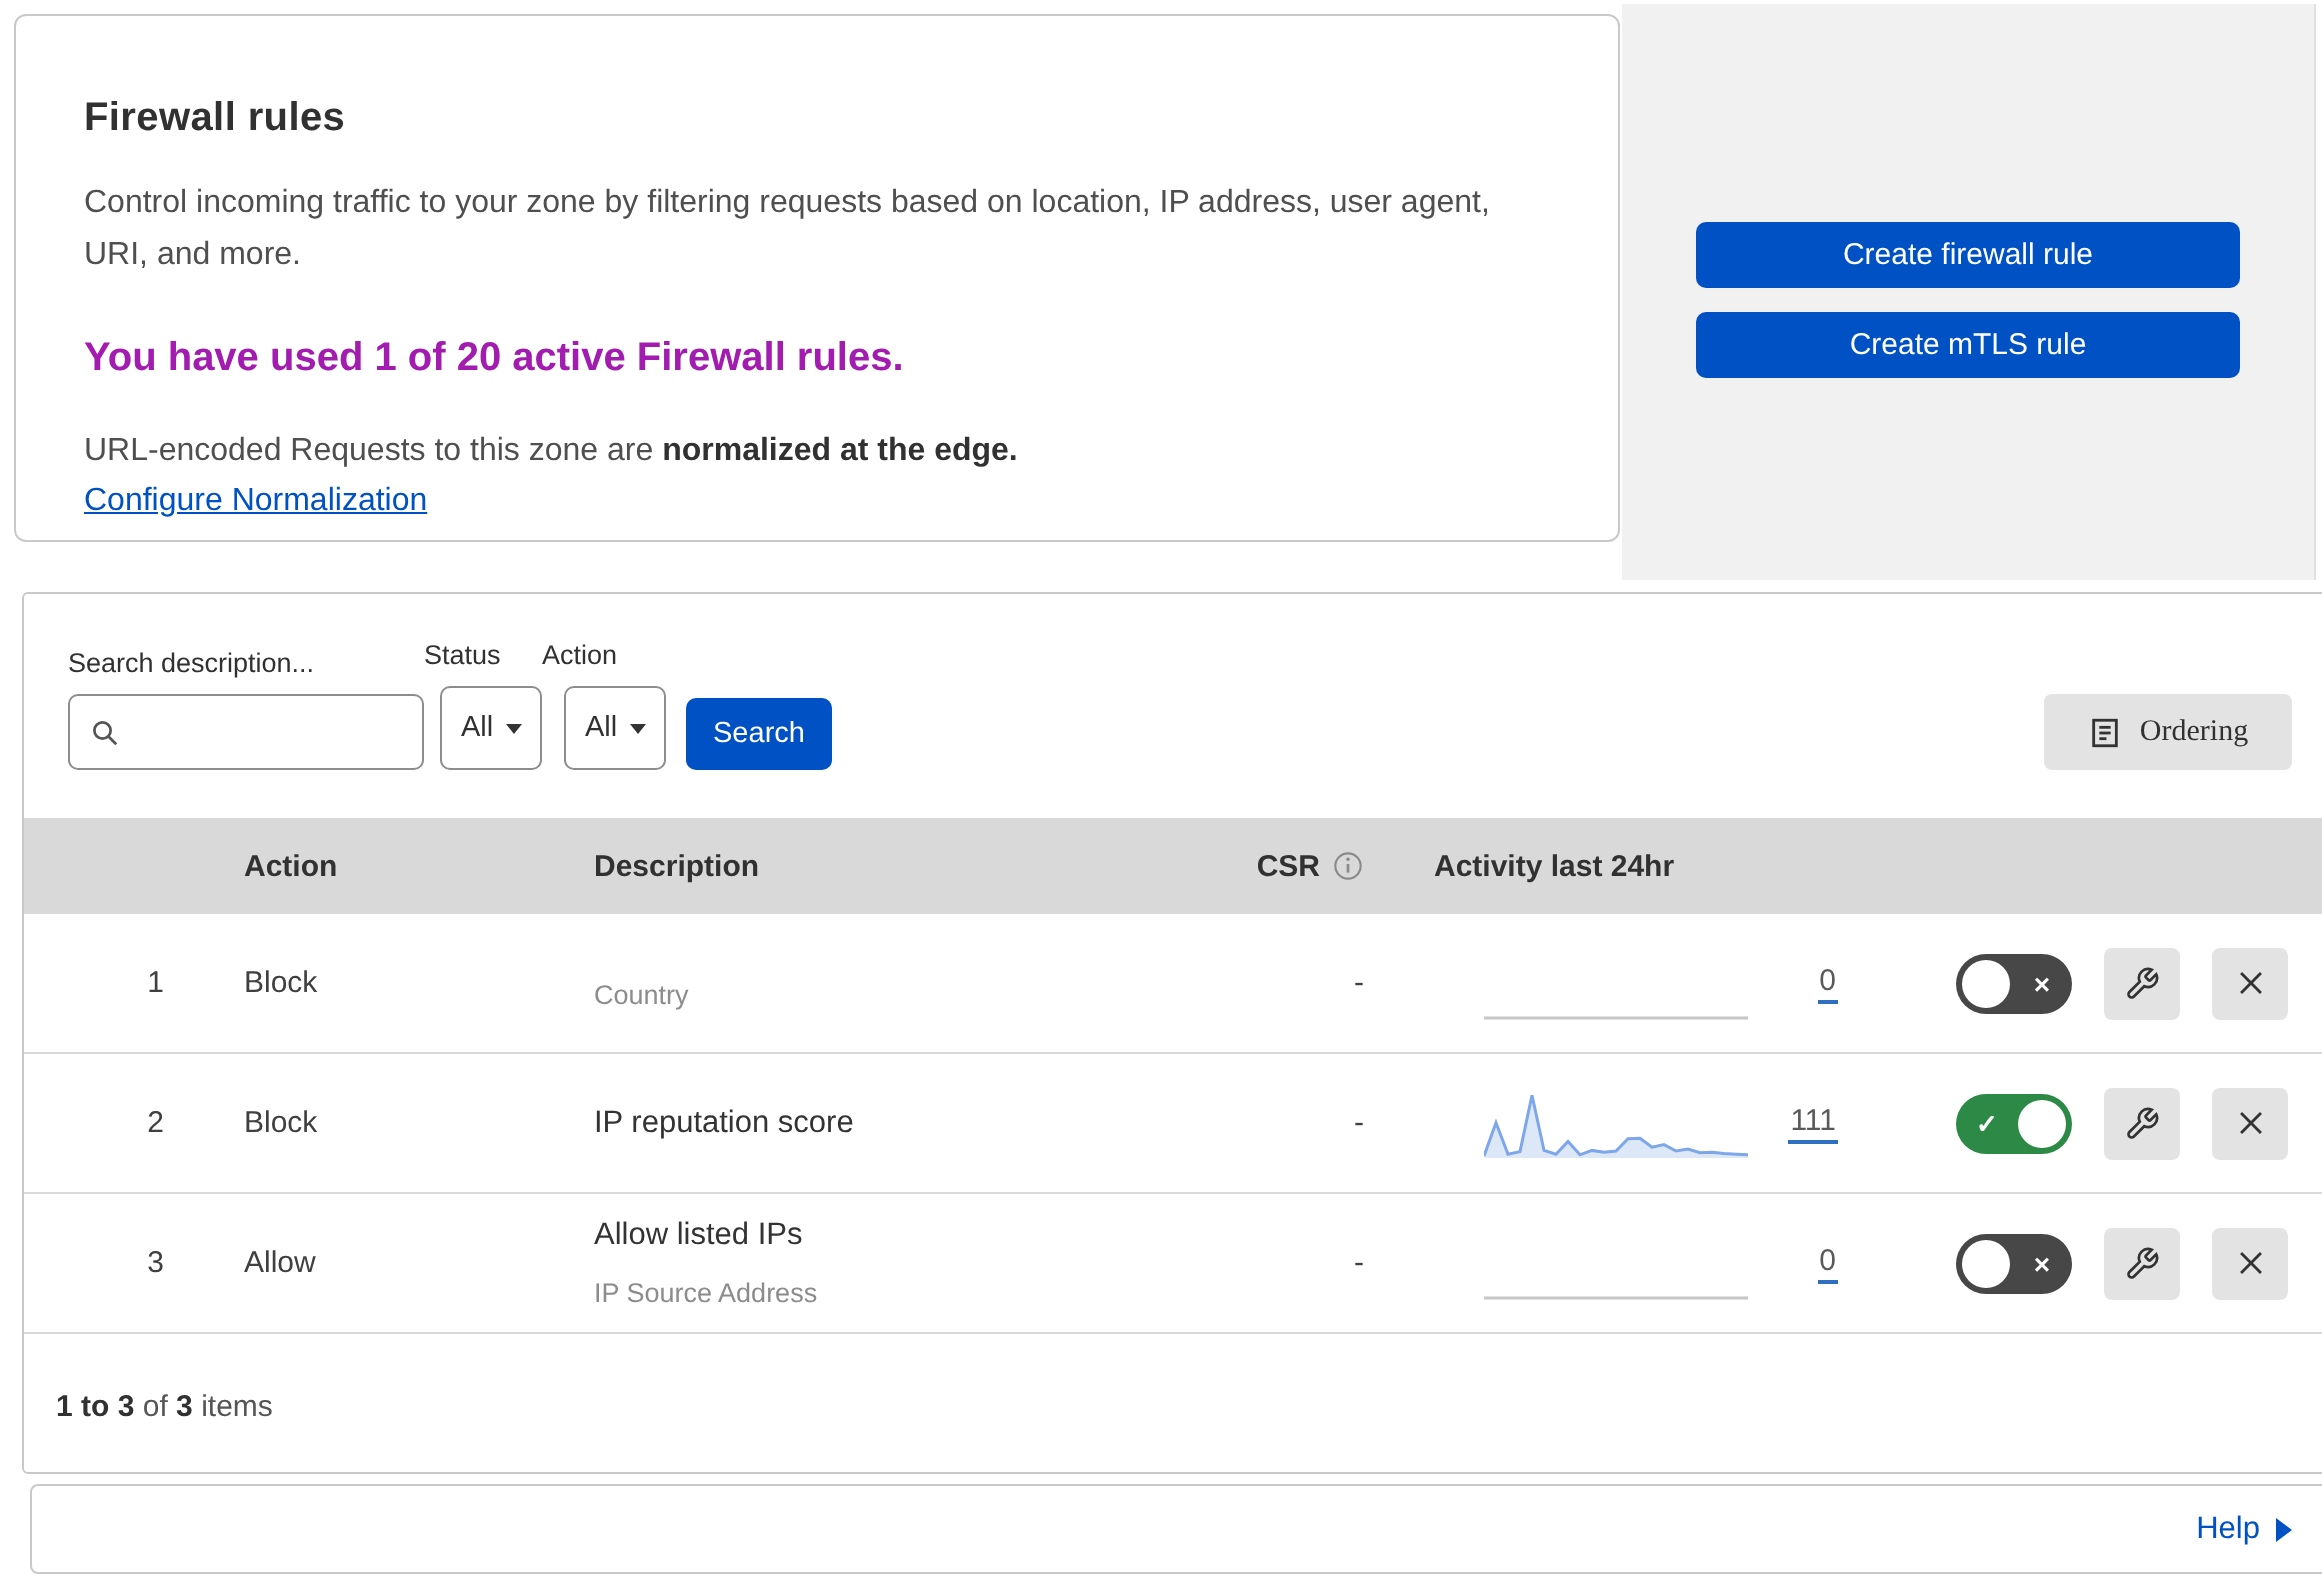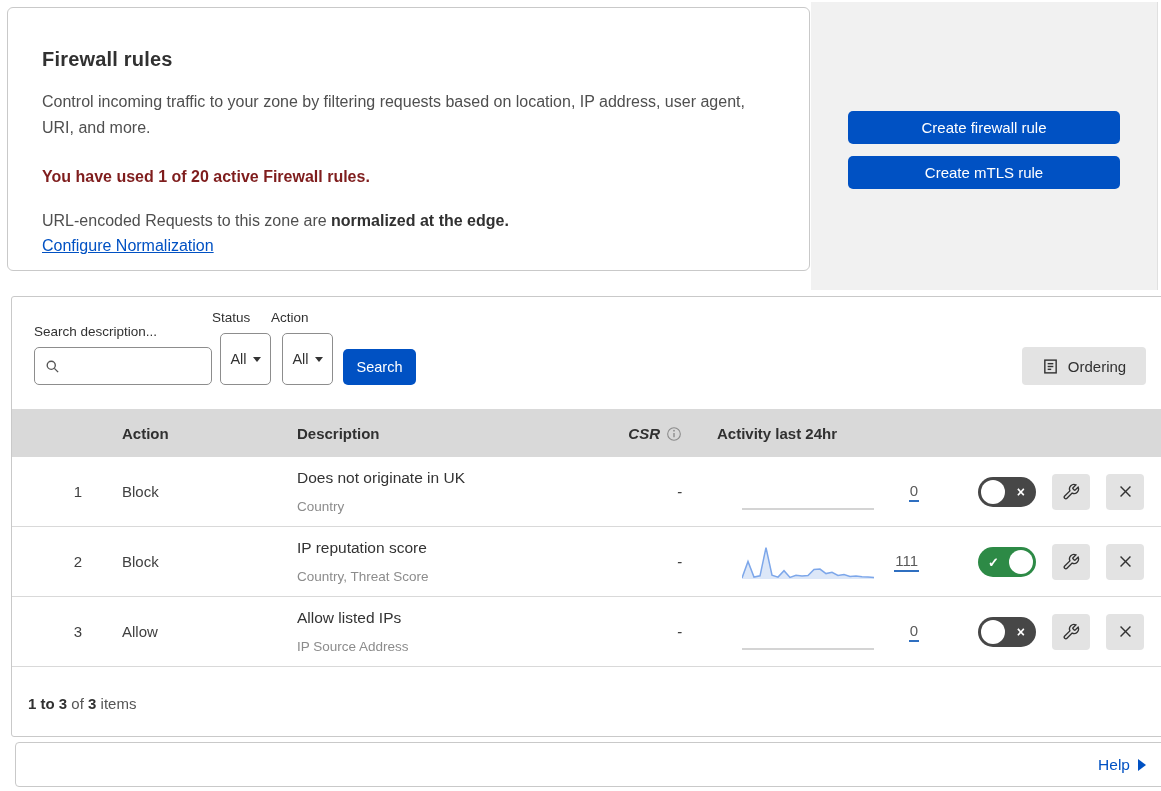--- a/index.html
+++ b/index.html
@@ -6,21 +6,21 @@
   html,body { width:1161px; height:791px; background:#fff; font-family:"Liberation Sans", sans-serif; position:relative; }
 
   
   .header-card{
     position:absolute; left:7px; top:7px; width:803px; height:264px;
     background:#fff; border:1px solid #c9c9c9; border-radius:6px;
     padding:40px 40px 0 34px; z-index:2;
   }
   .header-card h1{ font-size:20px; font-weight:700; color:#313131; margin-bottom:18px; letter-spacing:.2px;}
   .header-card .desc{ font-size:16px; color:#4f4f4f; line-height:1.6; max-width:720px; }
-  .header-card .usage{ font-size:16px; font-weight:700; color:#7f1d1d; margin-top:28px; }
+  .header-card .usage{ font-size:20px; font-weight:700; color:#a21caf; margin-top:28px; }
   .header-card .norm{ font-size:16px; color:#4f4f4f; margin-top:26px; }
   .header-card .norm strong{ color:#313131; }
   .header-card .link{ display:inline-block; margin-top:7px; font-size:16px; color:#0051c3; text-decoration:underline; cursor:pointer; }
 
   
   .side-panel{
     position:absolute; left:811px; top:2px; width:347px; height:288px;
     background:#f1f1f1; border-right:1px solid #e0e0e0;
   }
   .btn-primary{
@@ -38,41 +38,41 @@
 
   
   .filter-bar{ display:flex; align-items:flex-end; padding:16px 20px 24px 22px; height:112px; }
   .fgroup label{ display:block; font-size:13.5px; color:#313131; margin-bottom:8px; }
   .search-box{
     width:178px; height:38px; border:1px solid #8d8d8d; border-radius:5px;
     display:flex; align-items:center; padding:0 10px; background:#fff;
   }
   .search-box input{ border:none; outline:none; width:130px; font-size:14px; font-family:inherit; margin-left:8px; background:transparent;}
   .dropdown{
-    height:52px; border:1px solid #8d8d8d; border-radius:5px; background:#fff;
+    height:42px; border:1px solid #8d8d8d; border-radius:5px; background:#fff;
     display:flex; align-items:center; justify-content:center; padding:0 10px;
     font-size:14.5px; color:#313131; cursor:pointer;
   }
   .dd-status{ width:51px; margin-left:8px; }
   .dd-action{ width:51px; margin-left:11px; }
   .caret{ width:0; height:0; border-left:4px solid transparent; border-right:4px solid transparent; border-top:5px solid #333; display:inline-block; margin-left:6px; }
   .btn-search{ width:73px; height:36px; margin-left:10px; font-size:14.5px; border-radius:5px; }
   .btn-ordering{
     margin-left:auto; width:124px; height:38px; background:#e3e3e3; border:none; border-radius:4px;
     display:flex; align-items:center; justify-content:center; gap:9px;
-    font-family:Liberation Sans, sans-serif; font-size:15px; color:#313131; cursor:pointer;
+    font-family:Liberation Serif, serif; font-size:15px; color:#313131; cursor:pointer;
   }
 
   
   .tgrid{ display:grid; grid-template-columns:90px 175px 305px 115px 225px 1fr; align-items:center; }
   .thead{ height:48px; background:#d9d9d9; font-size:15px; font-weight:700; color:#313131; }
   .col-num{ text-align:right; padding-right:20px; }
   .col-action{ padding-left:20px; }
   .col-desc{ padding-left:20px; }
-  .col-csr{ display:flex; justify-content:flex-end; align-items:flex-end; gap:6px; padding-right:15px;font-style:italic; }
+  .col-csr{ display:flex; justify-content:flex-end; align-items:center; gap:6px; padding-right:15px; }
   .col-activity{ padding-left:20px; }
   .col-controls{ display:flex; align-items:center; justify-content:flex-end; gap:16px; padding-right:22px; }
 
   .trow{ height:70px; border-bottom:1px solid #d9d9d9; font-size:15px; color:#404040; }
   .desc-main{ font-size:15.5px; color:#333; }
   .desc-sub{ font-size:13.5px; color:#8c8c8c; margin-top:12px; }
   .cell-activity{ display:flex; align-items:center; padding-left:0; }
   .sparkline{ width:132px; height:36px; margin-left:45px; }
   .count{ margin-left:auto; margin-right:3px; font-size:15px; color:#5a5a5a;
           border-bottom:2px solid #2f6fc0; padding:0 1px 1px 1px; cursor:pointer; text-decoration:none;}
@@ -176,21 +176,20 @@
       </svg>
     </div>
     <div class="col-activity">Activity last 24hr</div>
     <div class="col-controls"></div>
   </div>
 
   <div class="tgrid trow">
     <div class="col-num">1</div>
     <div class="col-action">Block</div>
     <div class="col-desc">
-      <div class="desc-main">Does not originate in UK</div>
       <div class="desc-sub">Country</div>
     </div>
     <div class="col-csr">-</div>
     <div class="cell-activity">
       <svg class="sparkline" viewBox="0 0 132 36" preserveAspectRatio="none">
           <polyline points="0.0,35.0 6.0,35.0 12.0,35.0 18.0,35.0 24.0,35.0 30.0,35.0 36.0,35.0 42.0,35.0 48.0,35.0 54.0,35.0 60.0,35.0 66.0,35.0 72.0,35.0 78.0,35.0 84.0,35.0 90.0,35.0 96.0,35.0 102.0,35.0 108.0,35.0 114.0,35.0 120.0,35.0 126.0,35.0 132.0,35.0" fill="none" stroke="#c6c6c6" stroke-width="1.5"></polyline>
         </svg>
       <a class="count">0</a>
     </div>
     <div class="col-controls">
@@ -210,21 +209,20 @@
         </svg>
       </button>
     </div>
   </div>
 
   <div class="tgrid trow">
     <div class="col-num">2</div>
     <div class="col-action">Block</div>
     <div class="col-desc">
       <div class="desc-main">IP reputation score</div>
-      <div class="desc-sub">Country, Threat Score</div>
     </div>
     <div class="col-csr">-</div>
     <div class="cell-activity">
       <svg class="sparkline" viewBox="0 0 132 36" preserveAspectRatio="none">
           <polygon points="0,35 0.0,34.0 6.0,17.4 12.0,33.1 18.0,31.8 24.0,3.6 30.0,31.2 36.0,33.1 42.0,26.7 48.0,33.4 54.0,31.2 60.0,32.1 66.0,31.5 72.0,25.4 78.0,25.1 84.0,29.6 90.0,28.3 96.0,31.5 102.0,30.5 108.0,32.4 114.0,32.1 120.0,32.8 126.0,33.1 132.0,33.4 132,35" fill="#dce7f8"></polygon>
           <polyline points="0.0,34.0 6.0,17.4 12.0,33.1 18.0,31.8 24.0,3.6 30.0,31.2 36.0,33.1 42.0,26.7 48.0,33.4 54.0,31.2 60.0,32.1 66.0,31.5 72.0,25.4 78.0,25.1 84.0,29.6 90.0,28.3 96.0,31.5 102.0,30.5 108.0,32.4 114.0,32.1 120.0,32.8 126.0,33.1 132.0,33.4" fill="none" stroke="#7da7ea" stroke-width="1.5"></polyline>
         </svg>
       <a class="count">111</a>
     </div>
     <div class="col-controls">

